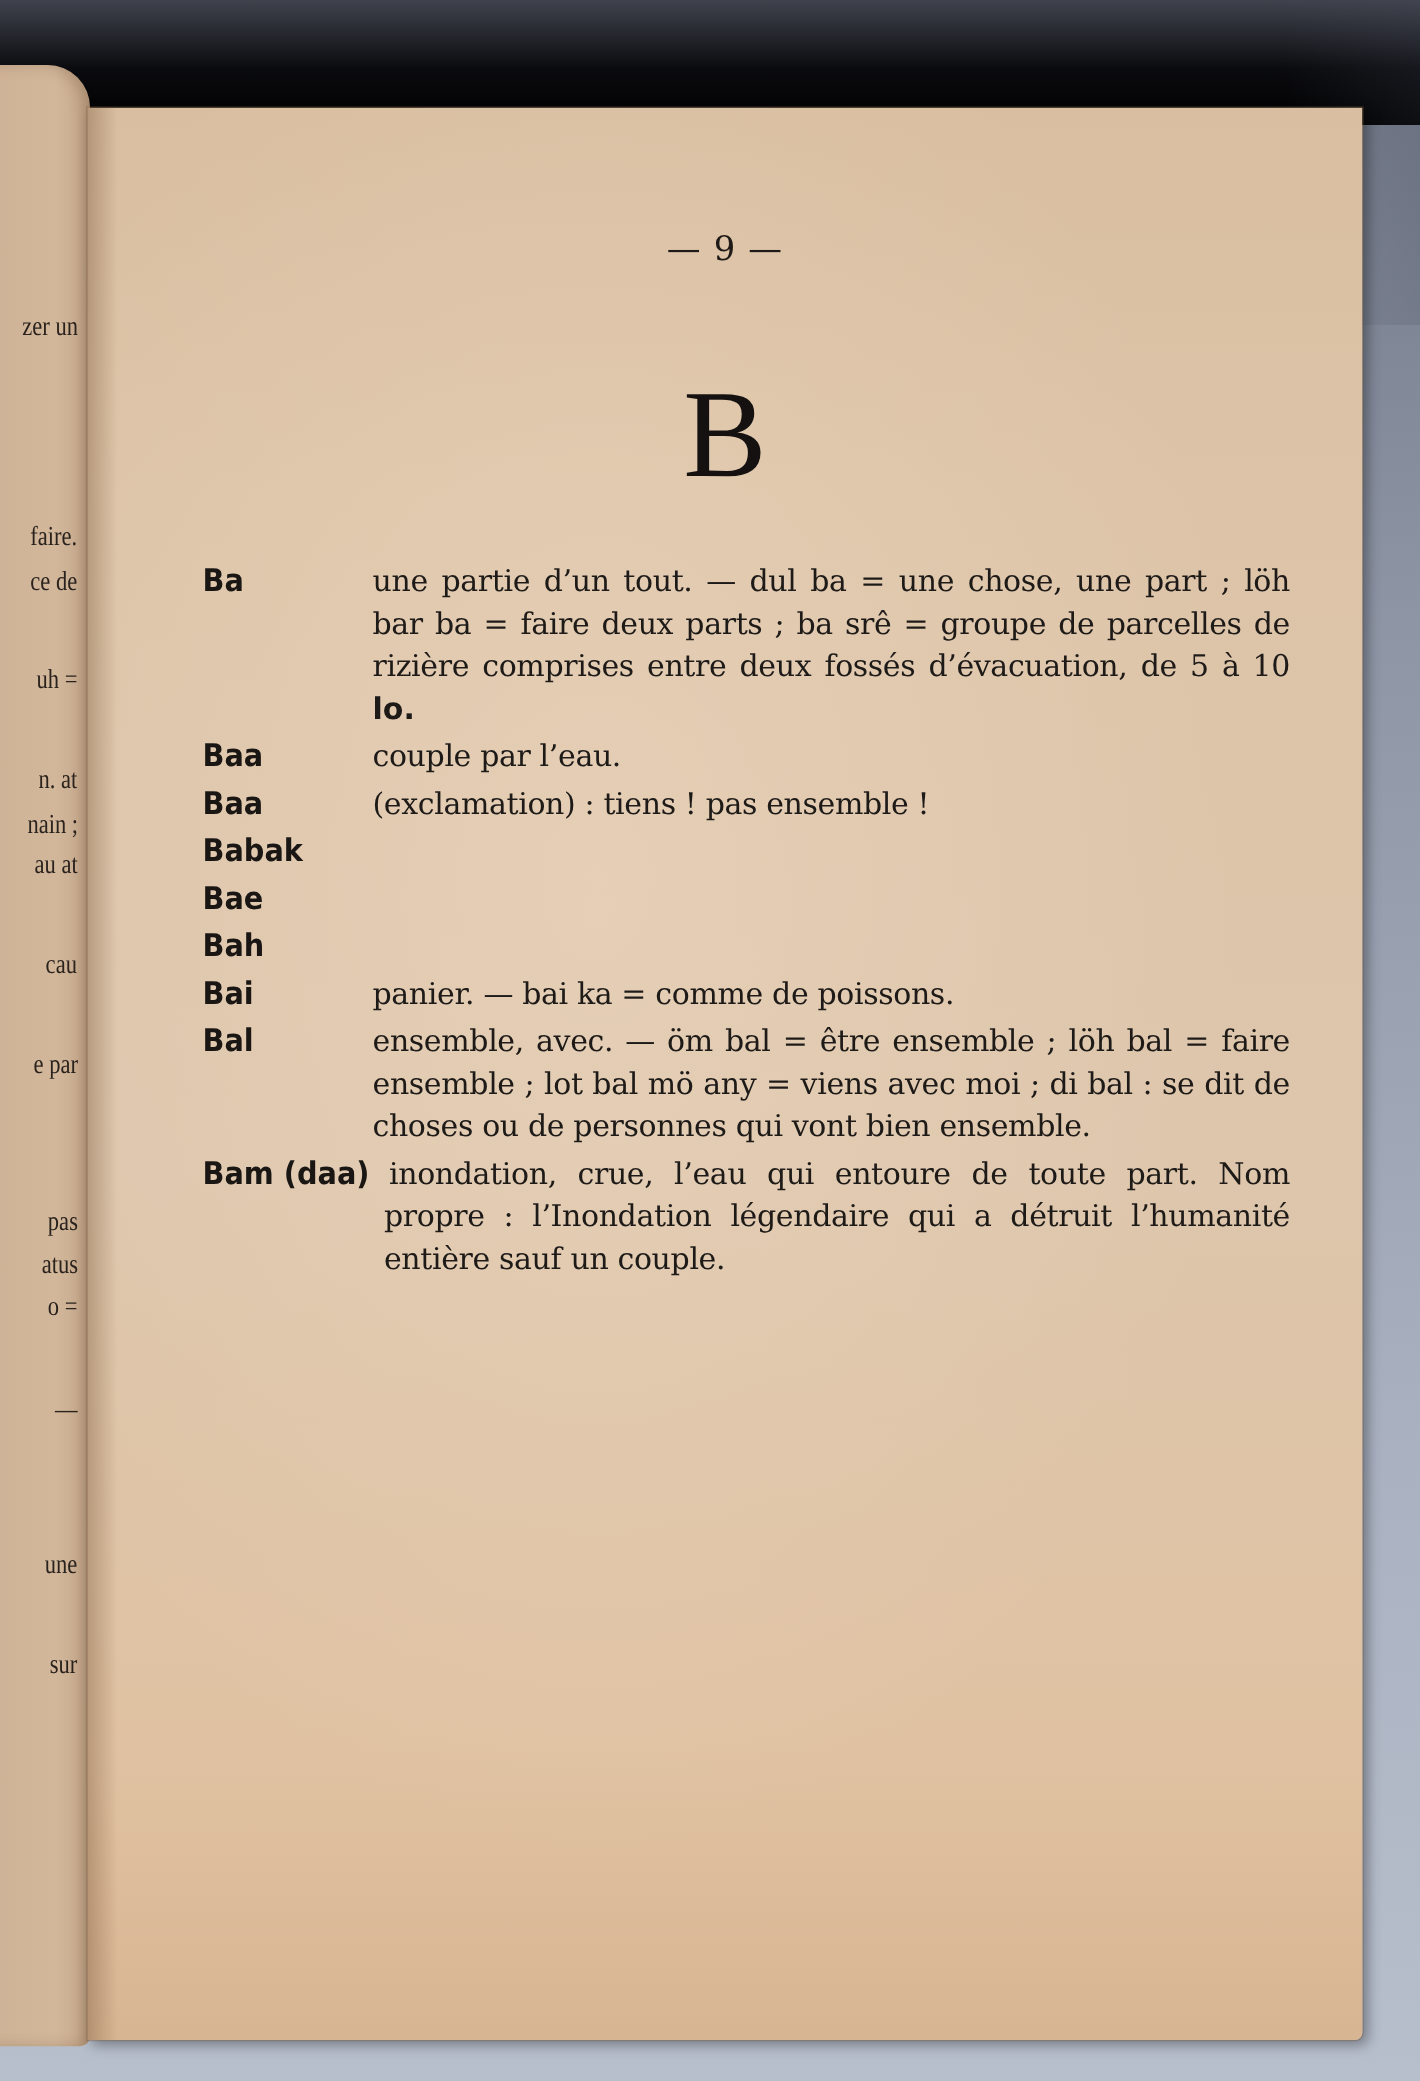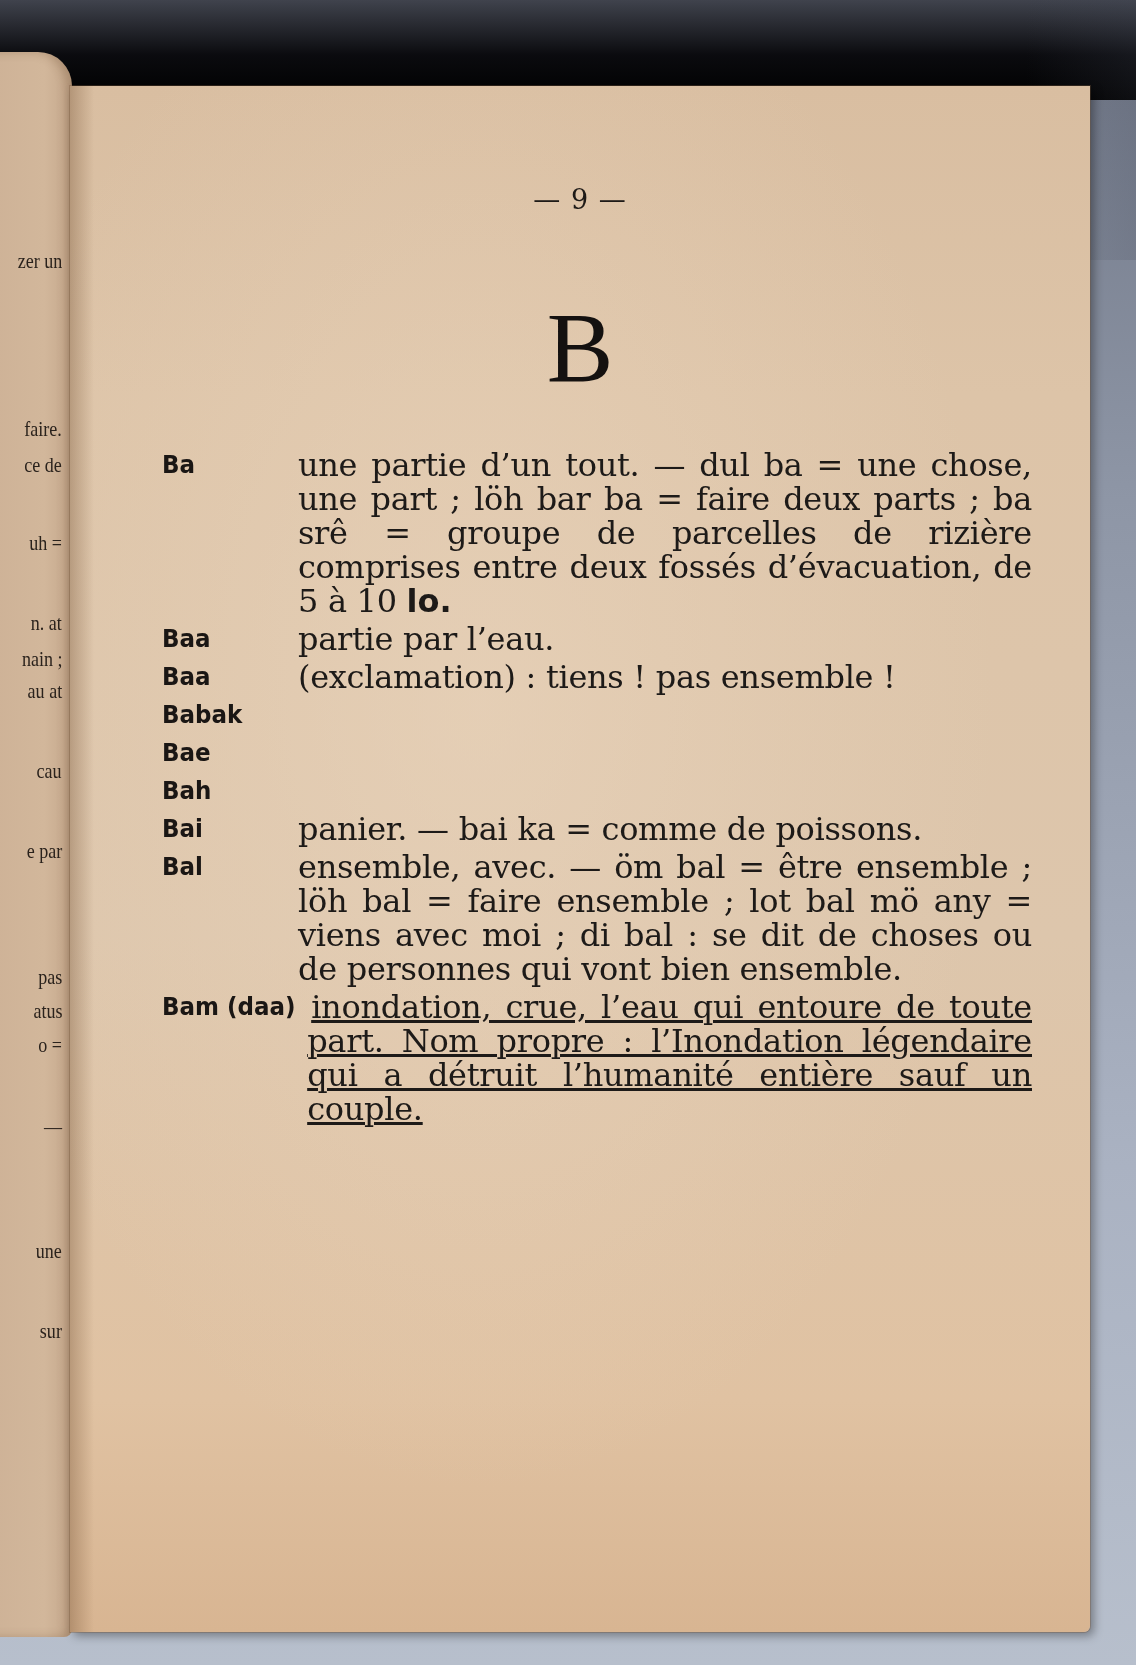--- a/index.html
+++ b/index.html
@@ -108,30 +108,29 @@
       transform: scaleX(0.92);
       transform-origin: left center;
     }
     .headword.wide {
       flex: 0 0 136px;
       overflow: visible;
     }
     .definition {
       flex: 1 1 auto;
       font-family: "DejaVu Serif", serif;
-      font-size: 32px;
+      font-size: 24px;
       line-height: 34px;
       text-align: justify;
       text-align-last: left;
       color: #1d1a18;
       letter-spacing: -0.3px;
     }
     .entry.bam .definition {
       text-indent: 4px;
-      text-decoration: underline;
     }
     .definition b {
       font-family: "DejaVu Sans", sans-serif;
       font-weight: bold;
       letter-spacing: 0;
     }
   </style>
 </head>
 <body>
 
@@ -162,21 +161,21 @@
   <div class="page-number">— 9 —</div>
   <div class="section-letter">B</div>
 
   <div class="entries" id="entries">
       <div class="entry">
         <div class="headword">Ba</div>
         <div class="definition"><span>une partie d’un tout. — dul ba = une chose, une part ; löh bar ba = faire deux parts ; ba srê = groupe de parcelles de rizière comprises entre deux fossés d’évacuation, de 5 à 10 </span><b>lo.</b></div>
       </div>
       <div class="entry">
         <div class="headword">Baa</div>
-        <div class="definition"><span>partie par l’eau.</span></div>
+        <div class="definition"><span>couple par l’eau.</span></div>
       </div>
       <div class="entry">
         <div class="headword">Baa</div>
         <div class="definition"><span>(exclamation) : tiens ! pas ensemble !</span></div>
       </div>
       <div class="entry">
         <div class="headword">Babak</div>
       </div>
       <div class="entry">
         <div class="headword">Bae</div>

